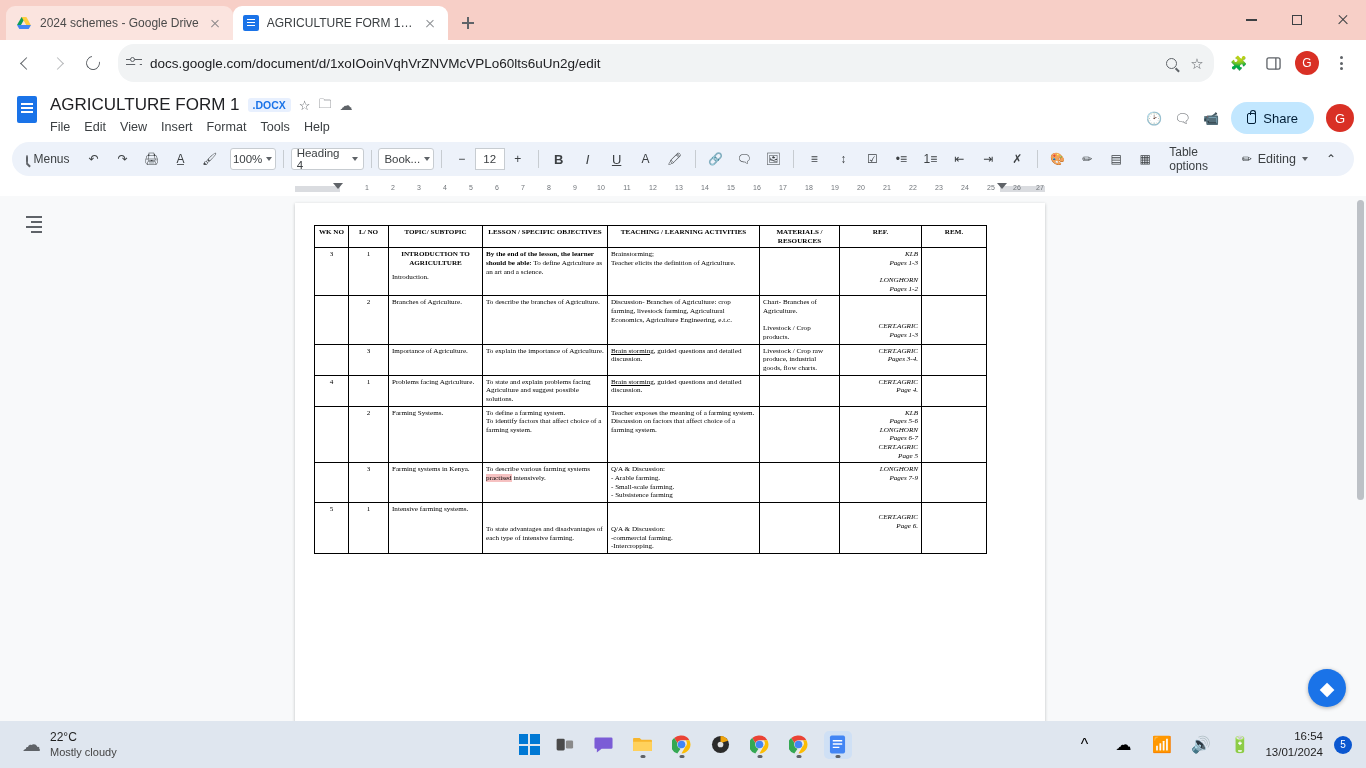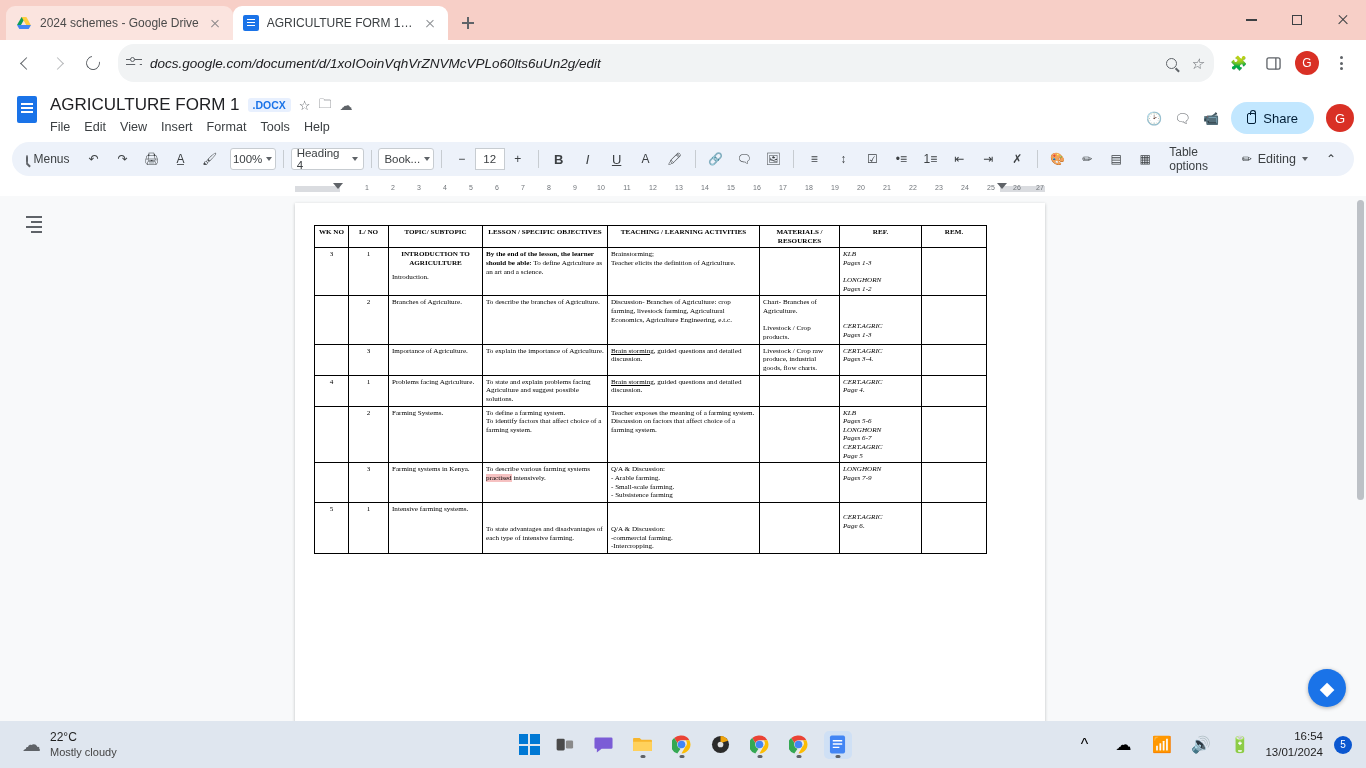--- a/index.html
+++ b/index.html
@@ -51,21 +51,21 @@
 
   
   .omnirow { height:46px; background:#fff; display:flex; align-items:center; padding:0 10px; gap:4px; }
   .navbtn { width:30px; height:30px; display:flex; align-items:center; justify-content:center; color:#5f6368; }
   .arrow-l, .arrow-r { width:9px; height:9px; border-left:1.6px solid #5f6368; border-bottom:1.6px solid #5f6368; }
   .arrow-l { transform:rotate(45deg); margin-left:3px; }
   .arrow-r { transform:rotate(-135deg); margin-right:3px; opacity:.45; }
   .reload { width:14px; height:14px; border:1.6px solid #5f6368; border-radius:50%; border-top-color:transparent; transform:rotate(35deg); }
   .omnibox {
     flex:1; height:38px; background:#f1f3f4; border-radius:16px; display:flex;
-    align-items:center; padding:0 8px; gap:8px; margin:8px 6px;font-style:italic;
+    align-items:center; padding:0 8px; gap:8px; margin:8px 6px;
   }
   .tune { width:16px; height:16px; position:relative; }
   .tune:before { content:""; position:absolute; left:0; top:4px; width:16px; height:1.4px; background:#5f6368; box-shadow:0 5px 0 #5f6368; }
   .tune:after { content:""; position:absolute; left:4px; top:1.5px; width:3px; height:3px; border-radius:50%; border:1.2px solid #5f6368; background:#f1f3f4; box-shadow:5px 5px 0 -0.2px #f1f3f4; }
   .url { flex:1; font-size:13.5px; color:#202124; white-space:nowrap; overflow:hidden; }
   .omni-icon { width:18px; height:18px; color:#5f6368; display:flex; align-items:center; justify-content:center; }
   .mag { width:11px; height:11px; border:1.6px solid #5f6368; border-radius:50%; position:relative; }
   .mag:after { content:""; position:absolute; right:-4px; bottom:-3px; width:5px; height:1.6px; background:#5f6368; transform:rotate(45deg); }
   .star { font-size:15px; color:#5f6368; line-height:1; }
   .puzzle { font-size:14px; color:#5f6368; }
@@ -142,21 +142,21 @@
   table.sow { width:672px; border-collapse:collapse; table-layout:fixed; font-family:"Liberation Serif", serif; color:#000; }
   table.sow td, table.sow th { border:1px solid #000; vertical-align:top; padding:2px 3px; font-size:7.1px; line-height:1.22; }
   .title-cell { text-align:center; font-weight:bold; font-style:italic; font-size:9.2px; padding:3px 0 4px; line-height:1.3; position:relative; }
   .hdr td { text-align:center; font-weight:bold; font-size:6.9px; vertical-align:middle; padding:3px 1px; }
   .c-wk { width:34px; } .c-ln { width:40px; } .c-topic { width:94px; }
   .c-obj { width:125px; } .c-act { width:152px; } .c-mat { width:80px; }
   .c-ref { width:82px; } .c-rem { width:65px; }
   .ctr { text-align:center; }
   .bold { font-weight:bold; }
   .intake { text-align:center; font-weight:bold; font-size:7px; padding:2px 0; }
-  .ref-cell { font-style:italic; font-size:6.6px; text-align:left; }
+  .ref-cell { font-style:italic; font-size:6.6px; text-align:right; }
   .ul-red { text-decoration-color:#d93025; text-decoration-style:wavy; }
   .ul-blk { text-decoration:underline; }
   .hl { background:#f6c1c1; }
   .tbl-handle { position:absolute; right:-3px; top:-9px; width:11px; height:11px; background:#fff; border:1px solid #b0b3b6; display:flex; align-items:center; justify-content:center; }
   .tbl-handle:after { content:""; width:0; height:0; border-left:3px solid transparent; border-right:3px solid transparent; border-top:3.5px solid #5f6368; }
 
   .scroll-track { position:absolute; right:0; top:0; width:12px; height:100%; background:transparent; }
   .scroll-thumb { position:absolute; right:2px; top:4px; width:7px; height:300px; background:#bdc1c6; border-radius:4px; }
   .fab {
     position:absolute; right:20px; bottom:14px; width:38px; height:38px; border-radius:50%;

